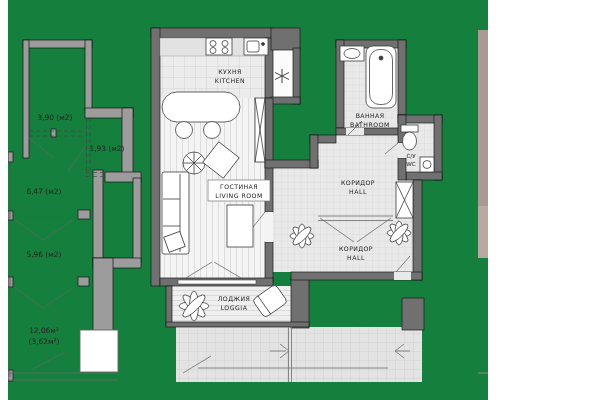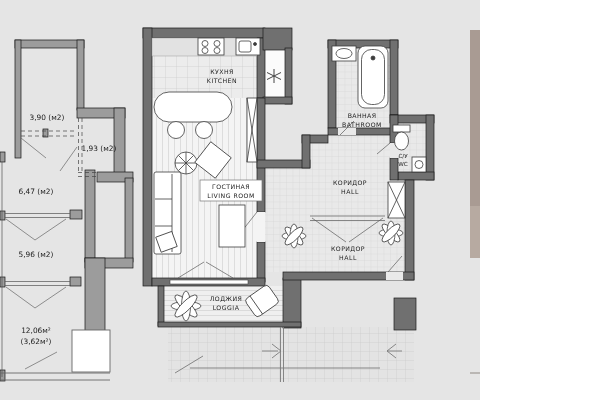--- a/index.html
+++ b/index.html
@@ -1,16 +1,16 @@
 <!DOCTYPE html>
 <html><head>
 <meta charset="utf-8">
 <style>
   html,body{margin:0;padding:0;background:#fff;}
-  .canvas{position:relative;width:480px;height:400px;background:#e5e5e5;overflow:hidden;}
+  .canvas{position:relative;width:480px;height:400px;background:#15803d;overflow:hidden;margin-left:8px;}
   svg{position:absolute;left:0;top:0;}
   svg text{font-family:"DejaVu Sans","Liberation Sans",sans-serif;fill:#222;}
   .area-label{font-size:7.4px;}
   .room-ru{font-size:6.2px;letter-spacing:.4px;}
   .room-en{font-size:6.2px;letter-spacing:.5px;}
   .wc-label{font-size:5.6px;}
 </style>
 </head>
 <body>
 

